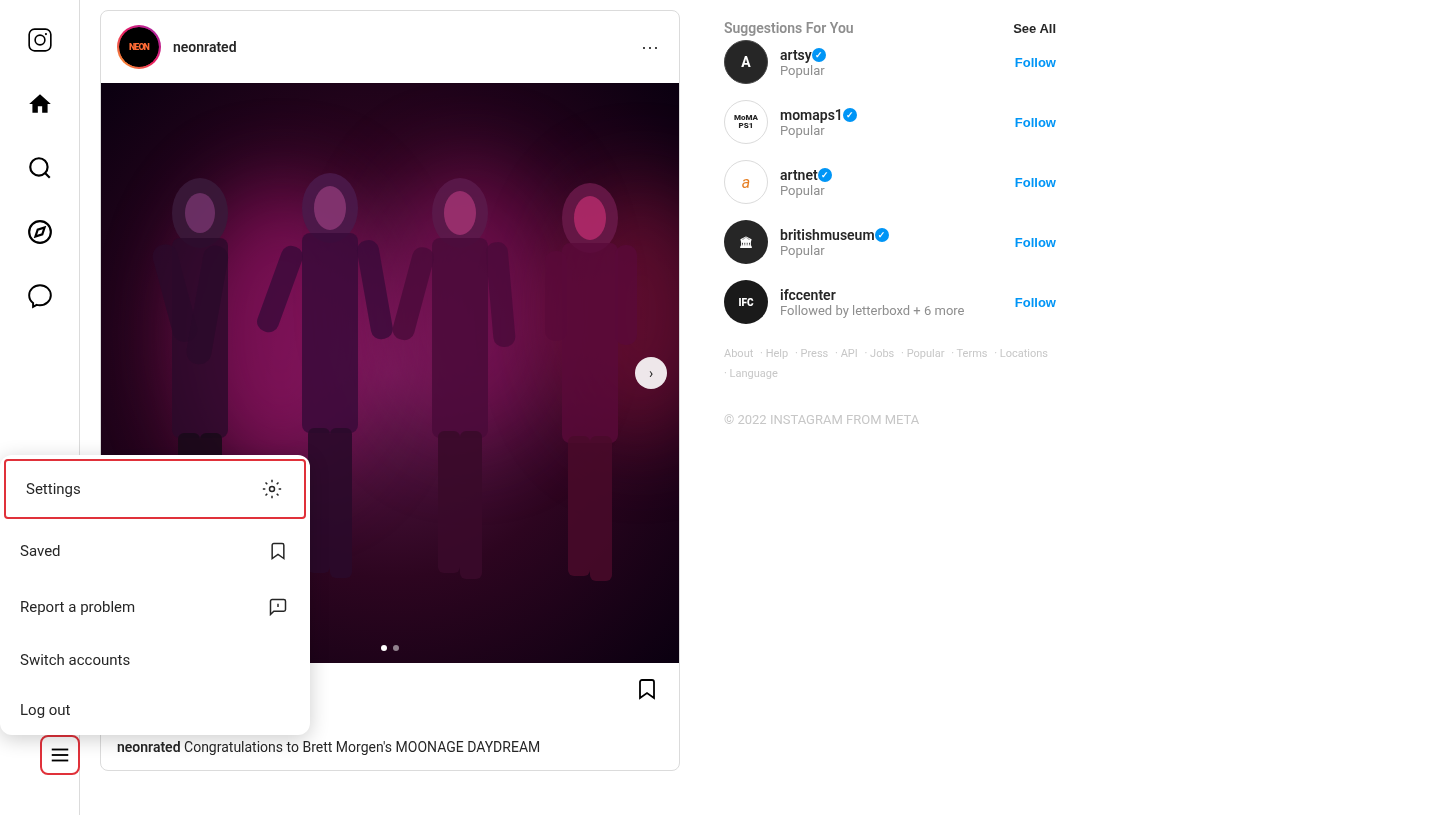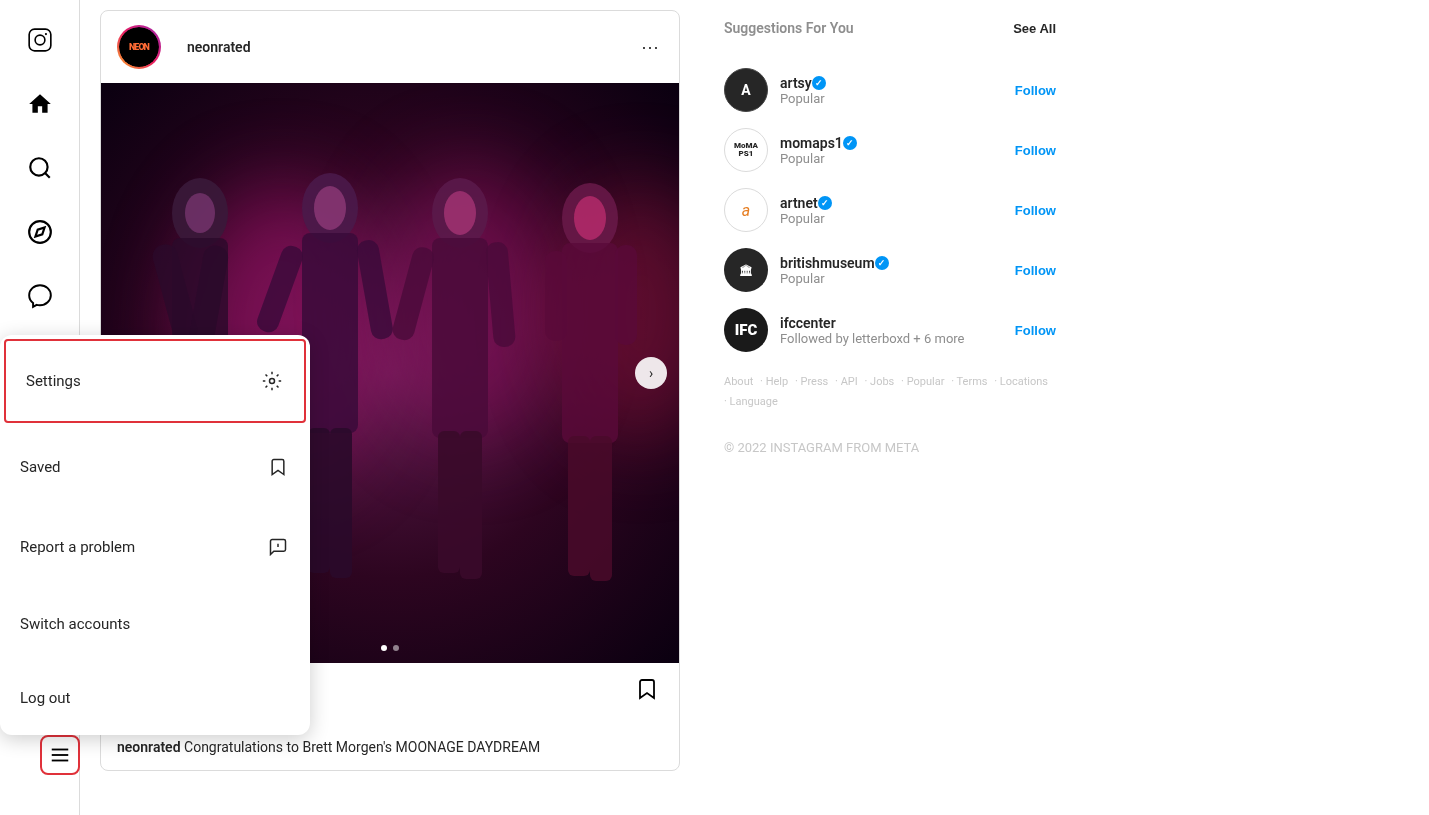--- a/index.html
+++ b/index.html
@@ -38,21 +38,21 @@
       background: #fff;
       border-radius: 12px;
       box-shadow: 0 4px 20px rgba(0,0,0,0.2);
       z-index: 100;
       overflow: hidden;
     }
     .dropdown-item {
       display: flex;
       align-items: center;
       justify-content: space-between;
-      padding: 28px 20px;
+      padding: 16px 20px;
       cursor: pointer;
       font-size: 15px;
       color: #262626;
       border: none;
       background: none;
       width: 100%;
       text-align: left;
     }
     .dropdown-item.active {
       border: 2px solid #e0313a;
@@ -105,21 +105,21 @@
     }
     .post-header {
       display: flex;
       align-items: center;
       justify-content: space-between;
       padding: 14px 16px;
     }
     .post-header-left {
       display: flex;
       align-items: center;
-      gap: 26px;
+      gap: 12px;
     }
     .post-username {
       font-size: 14px;
       font-weight: 600;
       color: #262626;
     }
     .more-btn {
       background: none;
       border: none;
       cursor: pointer;
@@ -214,21 +214,21 @@
     .right-sidebar {
       width: 380px;
       padding: 20px 24px;
       overflow-y: auto;
     }
 
     .suggestions-header {
       display: flex;
       justify-content: space-between;
       align-items: center;
-      margin-bottom: 32px;
+      margin-bottom: 4px;
     }
     .suggestions-title {
       font-size: 14px;
       font-weight: 600;
       color: #8e8e8e;
     }
     .see-all-btn {
       font-size: 13px;
       font-weight: 600;
       color: #262626;
@@ -626,21 +626,21 @@
           <span>britishmuseum</span>
           <span class="verified-badge">✓</span>
         </div>
         <div class="suggestion-sub">Popular</div>
       </div>
       <button class="follow-btn">Follow</button>
     </div>
 
     <div class="suggestion-item">
       <div class="suggestion-avatar" style="background:#1a1a1a;">
-        <span style="color:#fff;font-size:15px;font-weight:900;">IFC</span>
+        <span style="color:#fff;font-size:10px;font-weight:900;">IFC</span>
       </div>
       <div class="suggestion-info">
         <div class="suggestion-name">
           <span>ifccenter</span>
         </div>
         <div class="suggestion-sub">Followed by letterboxd + 6 more</div>
       </div>
       <button class="follow-btn">Follow</button>
     </div>
 

